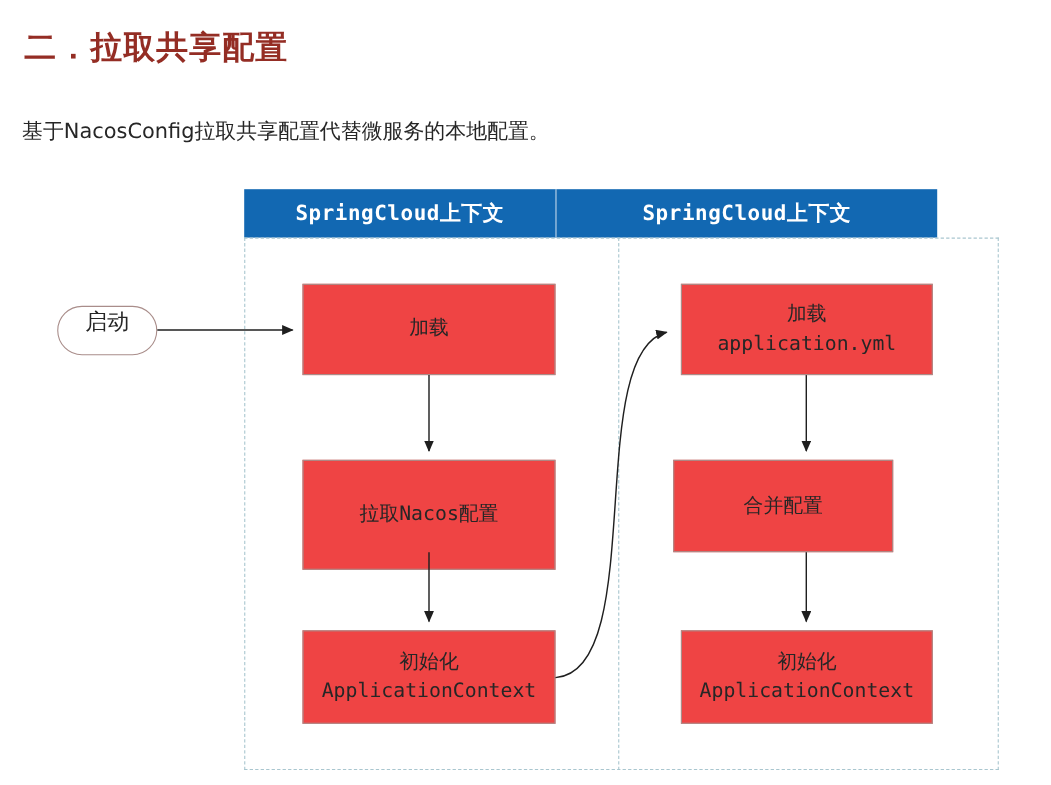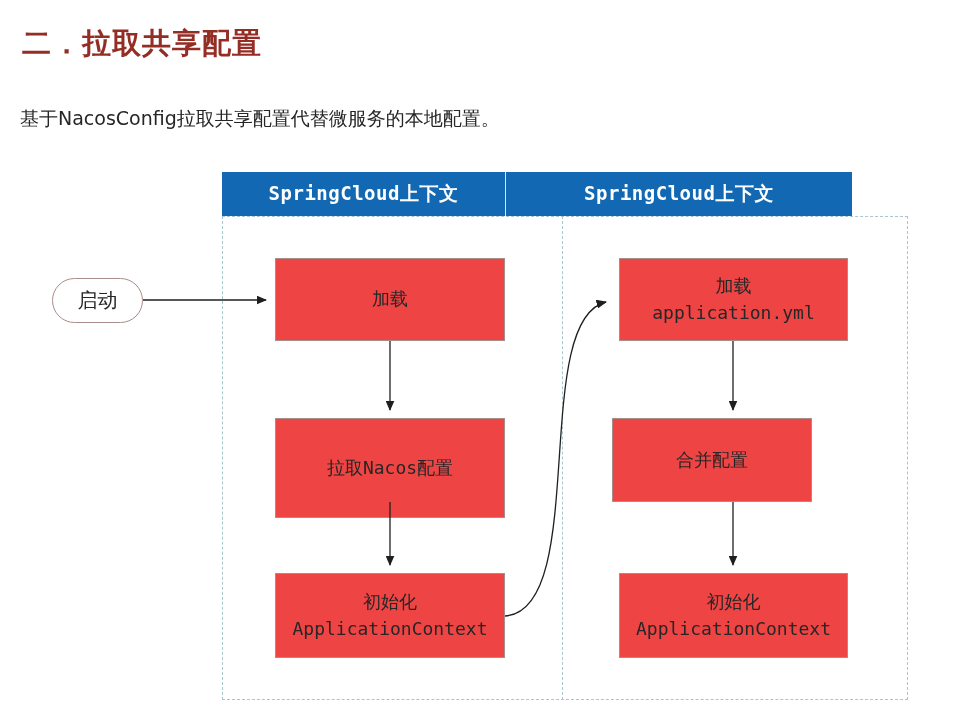--- a/index.html
+++ b/index.html
@@ -100,21 +100,21 @@
   .node-r3 { left: 619px; top: 573px; width: 229px; height: 85px; }
   
   .start-node {
     position: absolute;
     left: 52px; top: 278px;
     width: 91px; height: 45px;
     border: 1.2px solid var(--box-border, #a98d8a);
     border-radius: 23px;
     background: #ffffff;
     display: flex;
-    align-items: center;
+    align-items: flex-start;
     justify-content: center;
     font-size: 20px;
     color: var(--text-dark, #262626);
   }
   
   .arrows-layer {
     position: absolute;
     inset: 0;
     width: 955px;
     height: 714px;

